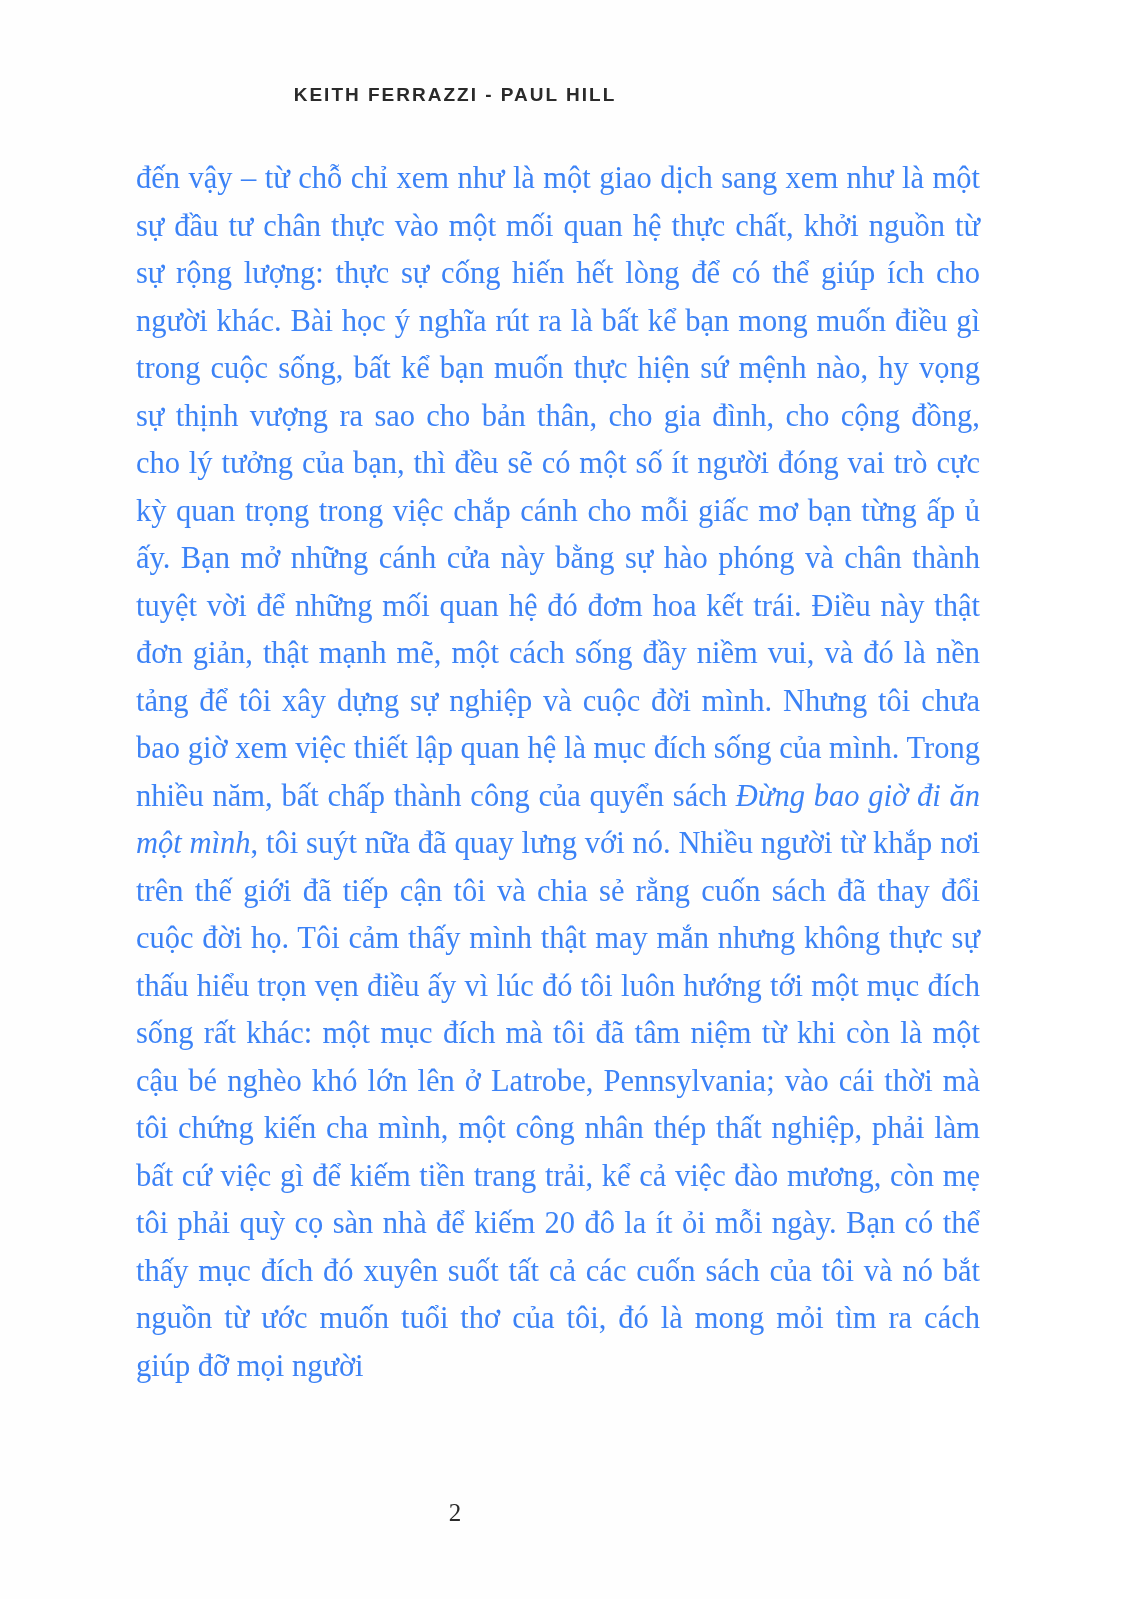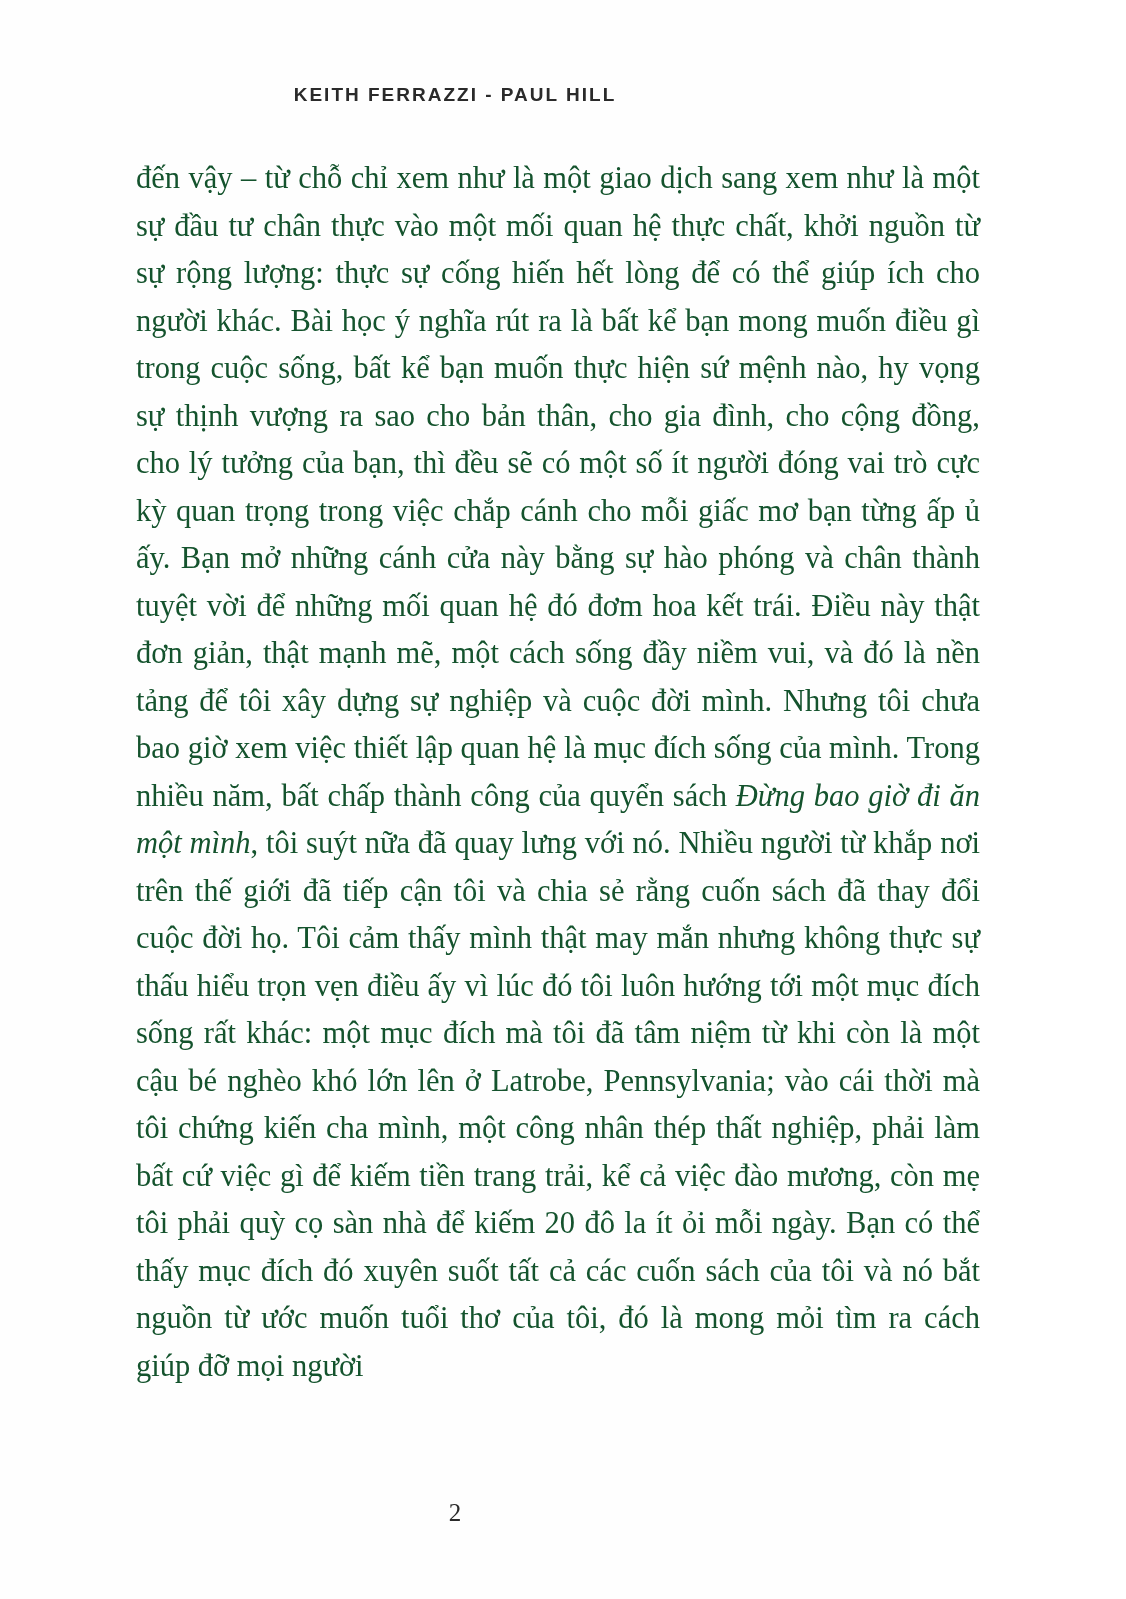--- a/index.html
+++ b/index.html
@@ -37,21 +37,21 @@
   }
   .body-text {
     position: absolute;
     top: 155px;
     left: 136px;
     width: 844px;
     font-size: 30.5px;
     line-height: 47.5px;
     text-align: justify;
     text-justify: inter-word;
-    color: #14532d;
+    color: #3b82f6;
     hyphens: none;
   }
   .body-text p {
     margin: 0;
     text-indent: 0;
   }
   .body-text em {
     font-style: italic;
   }
   .folio {

